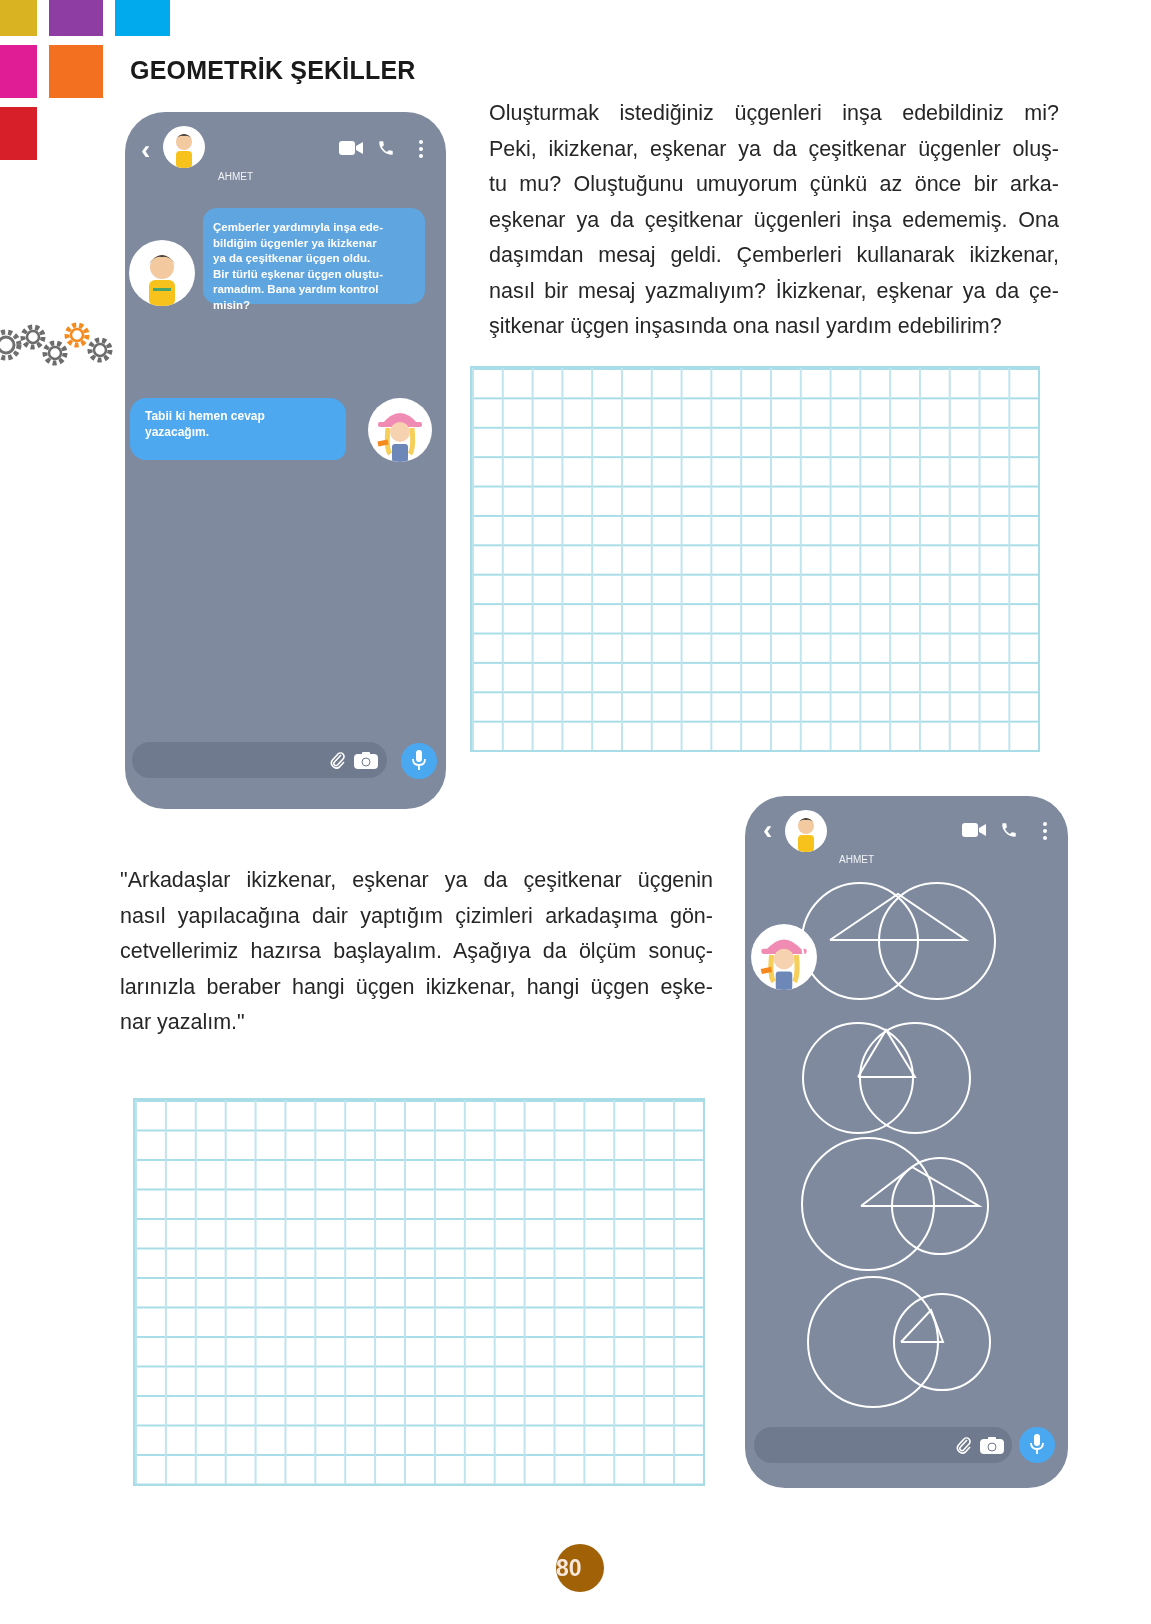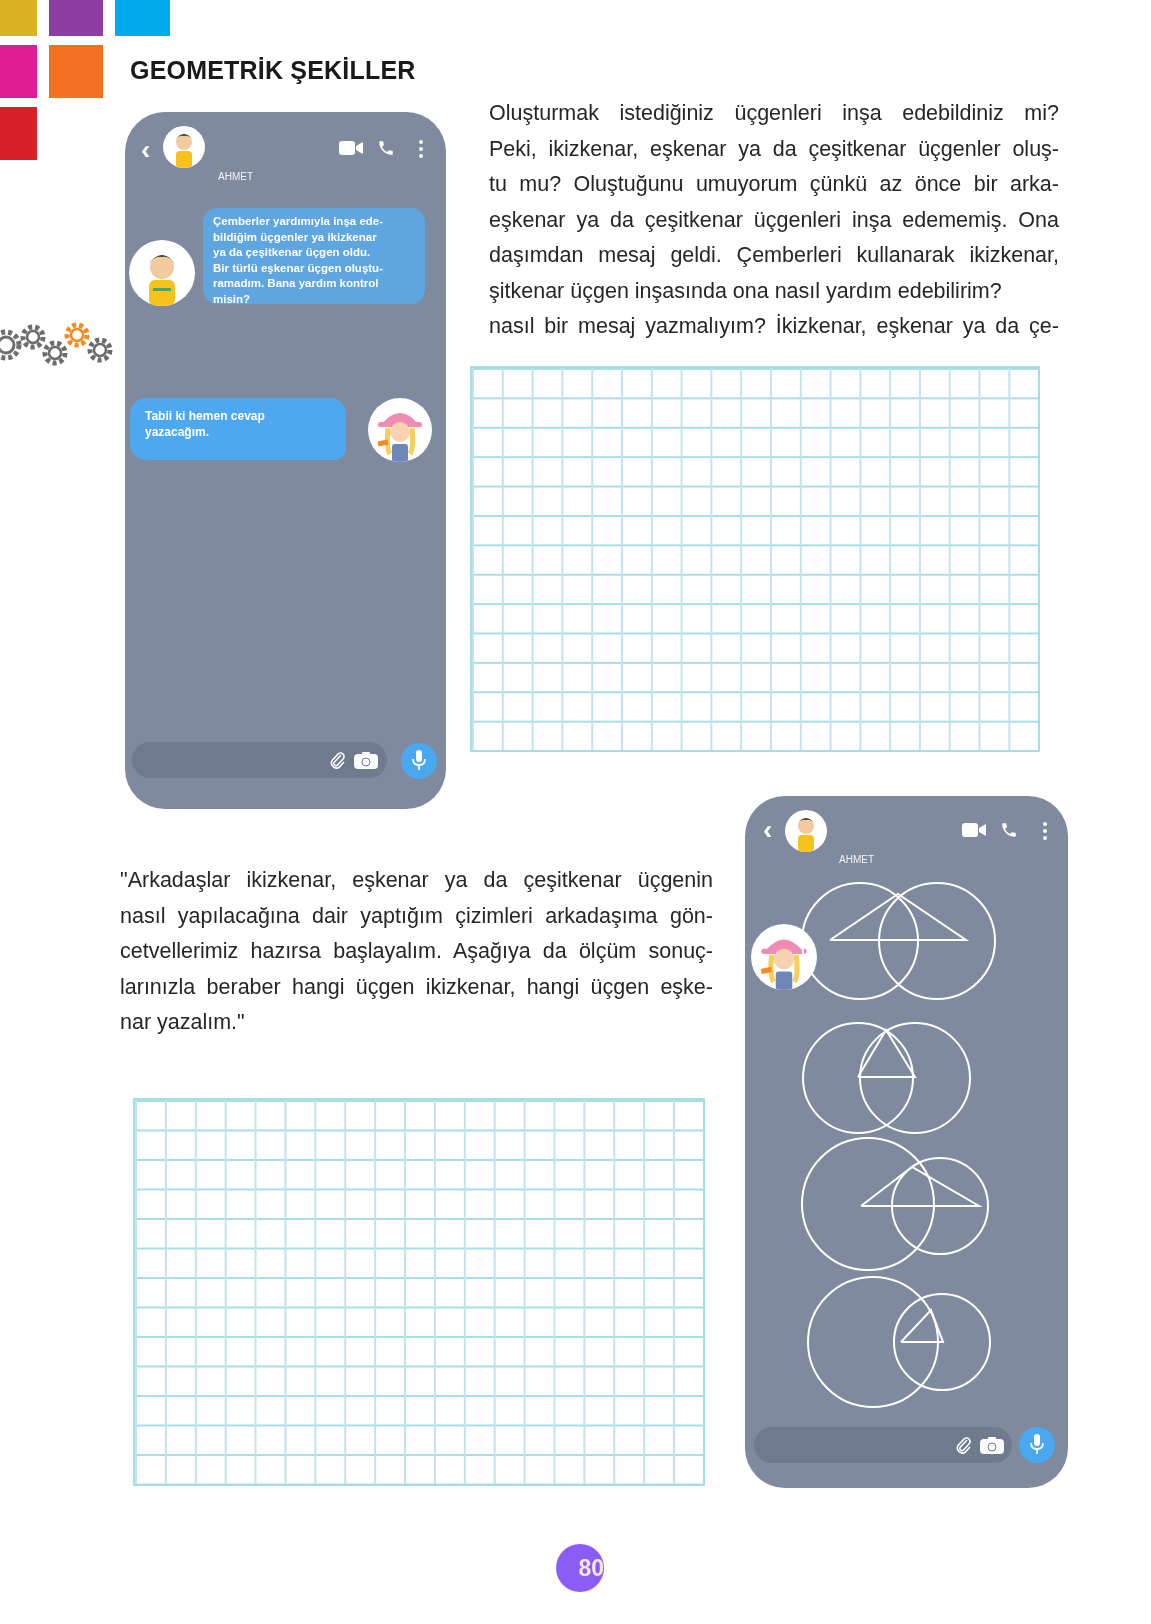--- a/index.html
+++ b/index.html
@@ -22,21 +22,21 @@
   .para { position:absolute; font-size:21.5px; line-height:35.5px; color:#262626; text-align:justify; }
   .para .ln { display:block; text-align:justify; text-align-last:justify; white-space:nowrap; }
   .para .ln.last { text-align-last:left; }
 
   .grid { position:absolute; border:2px solid #a8dde8;
           background-image:
             linear-gradient(to right, #bfe4ee 2px, transparent 2px),
             linear-gradient(to bottom, #a8dde8 2px, transparent 2px);
   }
   .page-num { position:absolute; left:556px; top:1544px; width:48px; height:48px; border-radius:50%;
-              background:#8b5cf6; color:#f7e7dc; font-weight:bold; font-size:23px; text-align:right; line-height:48px; }
+              background:#a16207; color:#f7e7dc; font-weight:bold; font-size:23px; text-align:left; line-height:48px; }
 </style>
 </head>
 <body>
 
 <div class="sq" style="left:0;top:0;width:37px;height:36px;background:#d9b321"></div>
 <div class="sq" style="left:49px;top:0;width:54px;height:36px;background:#8e3ea3"></div>
 <div class="sq" style="left:115px;top:0;width:55px;height:36px;background:#00aaec"></div>
 <div class="sq" style="left:0;top:45px;width:37px;height:53px;background:#e11d96"></div>
 <div class="sq" style="left:49px;top:45px;width:54px;height:53px;background:#f37021"></div>
 <div class="sq" style="left:0;top:107px;width:37px;height:53px;background:#d71f2a"></div>
@@ -84,21 +84,21 @@
   </div>
 
   <div class="avatar" style="left:4px;top:128px;width:66px;height:66px;">
     <svg width="66" height="66" viewBox="0 0 66 66">
         <circle cx="33" cy="27" r="12" fill="#f3c9a0"></circle>
         <path d="M19 25 Q33 5 47 25 Q40 15 33 17 Q26 15 19 25Z" fill="#3a3a3a"></path>
         <rect x="20" y="40" width="26" height="26" rx="6" fill="#f7c21b"></rect>
         <rect x="24" y="48" width="18" height="3" fill="#4aa56a"></rect>
       </svg>
   </div>
-  <div class="bubble" style="left:78px;top:96px;width:222px;height:96px;background:#5fa5df;border-radius:14px;padding:6px 0 0 10px;box-sizing:border-box;">
+  <div class="bubble" style="left:78px;top:96px;width:222px;height:96px;background:#5fa5df;border-radius:14px;padding:12px 0 0 10px;box-sizing:border-box;">
     <span style="display:block">Çemberler yardımıyla inşa ede-</span>
     <span style="display:block">bildiğim üçgenler ya ikizkenar</span>
     <span style="display:block">ya da çeşitkenar üçgen oldu.</span>
     <span style="display:block">Bir türlü eşkenar üçgen oluştu-</span>
     <span style="display:block">ramadım. Bana yardım kontrol</span>
     <span style="display:block">misin?</span>
   </div>
 
   <div class="bubble" style="left:5px;top:286px;width:216px;height:62px;background:#4ea8f0;border-radius:16px 16px 12px 16px;padding:11px 0 0 15px;box-sizing:border-box;font-size:12px;">
     <span style="display:block">Tabii ki hemen cevap</span>
@@ -133,22 +133,22 @@
       </svg>
   </div>
 </div>
 
 <div class="para" style="left:489px;top:96px;width:570px;">
   <span class="ln">Oluşturmak istediğiniz üçgenleri inşa edebildiniz mi?</span>
   <span class="ln">Peki, ikizkenar, eşkenar ya da çeşitkenar üçgenler oluş-</span>
   <span class="ln">tu mu? Oluştuğunu umuyorum çünkü az önce bir arka-</span>
   <span class="ln">eşkenar ya da çeşitkenar üçgenleri inşa edememiş. Ona</span>
   <span class="ln">daşımdan mesaj geldi. Çemberleri kullanarak ikizkenar,</span>
+  <span class="ln">nasıl bir mesaj yazmalıyım? İkizkenar, eşkenar ya da çe-</span>
   <span class="ln last">şitkenar üçgen inşasında ona nasıl yardım edebilirim?</span>
-  <span class="ln">nasıl bir mesaj yazmalıyım? İkizkenar, eşkenar ya da çe-</span>
 </div>
 
 <div class="grid" style="left:470px;top:366px;width:566px;height:382px;background-size:29.8px 100%, 100% 29.4px;"></div>
 
 <div class="para" style="left:120px;top:863px;width:593px;">
   <span class="ln">"Arkadaşlar ikizkenar, eşkenar ya da çeşitkenar üçgenin</span>
   <span class="ln">nasıl yapılacağına dair yaptığım çizimleri arkadaşıma gön-</span>
   <span class="ln">cetvellerimiz hazırsa başlayalım. Aşağıya da ölçüm sonuç-</span>
   <span class="ln">larınızla beraber hangi üçgen ikizkenar, hangi üçgen eşke-</span>
   <span class="ln last">nar yazalım."</span>

